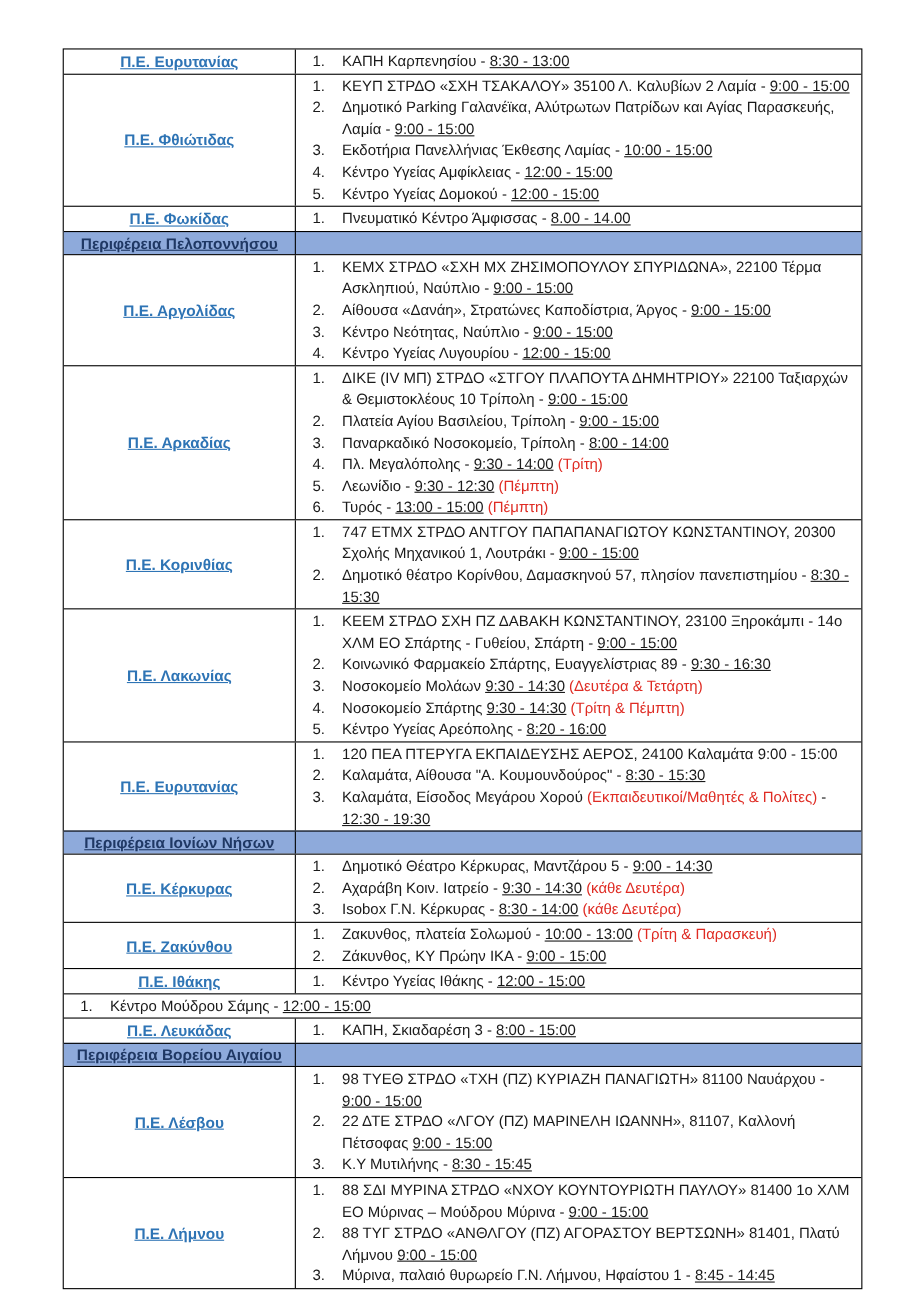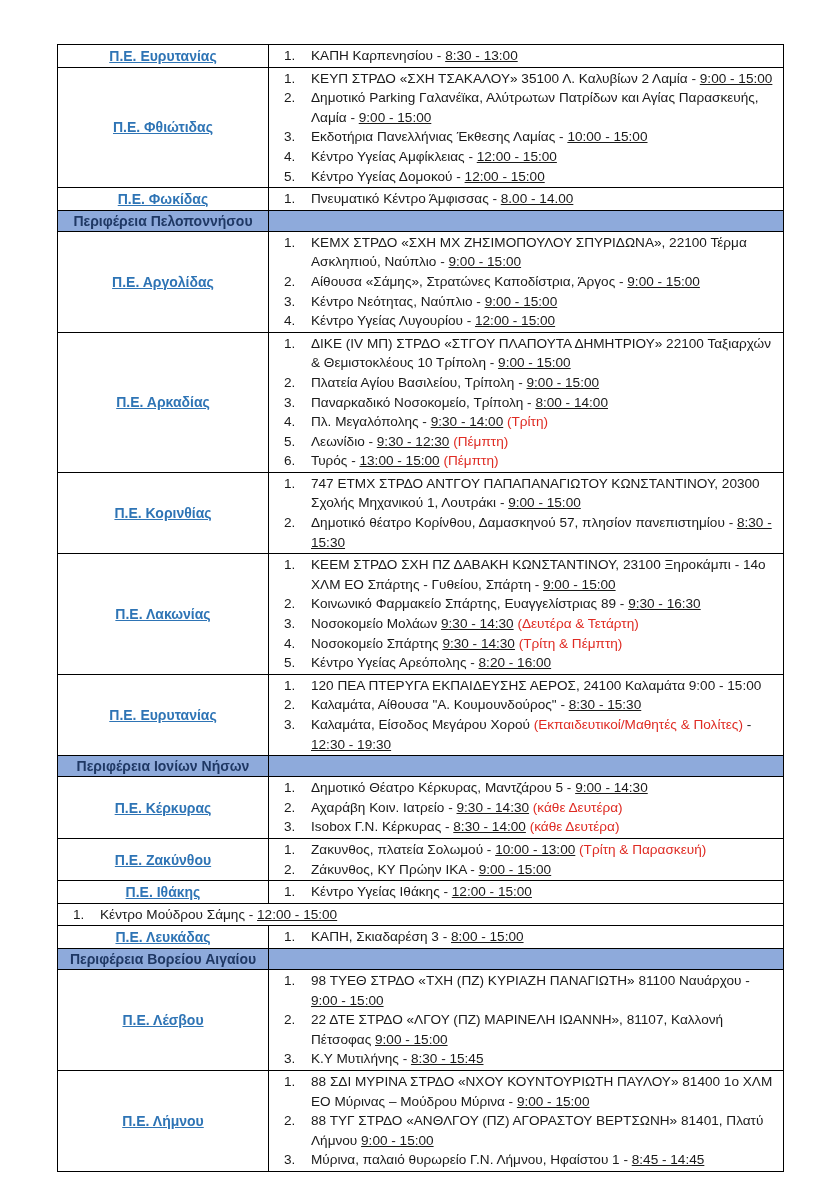--- a/index.html
+++ b/index.html
@@ -24,21 +24,21 @@
   }
   .cell-right { flex:1; padding:1px 6px 1px 0; min-height:20px; }
   .region-label {
     color:var(--label-blue); font-weight:bold; font-size:14px;
     text-decoration:underline; line-height:18px;
   }
   .section-row { background:var(--header-bg); }
   .section-row .cell-left { justify-content:center; }
   .section-label {
     color:var(--header-navy); font-weight:bold; font-size:14px;
-    line-height:18px;
+    text-decoration:underline; line-height:18px;
   }
   ol.loc-list { list-style:none; }
   ol.loc-list li {
     position:relative; padding-left:42px;
     font-size:13.6px; line-height:19.6px;
   }
   .num { position:absolute; left:15px; }
   .time { text-decoration:underline;margin-top:28px; }
   .annot { color:var(--annot-red); }
 </style>
@@ -87,21 +87,21 @@
         </div>
         <div class="cell-right"></div>
       </div>
       <div class="row">
         <div class="cell-left">
           <span class="region-label">Π.Ε. Αργολίδας</span>
         </div>
         <div class="cell-right">
           <ol class="loc-list">
             <li><span class="num">1.</span><span>ΚΕΜΧ ΣΤΡΔΟ «ΣΧΗ ΜΧ ΖΗΣΙΜΟΠΟΥΛΟΥ ΣΠΥΡΙΔΩΝΑ», 22100 Τέρμα Ασκληπιού, Ναύπλιο - </span><span class="time">9:00 - 15:00</span></li>
-            <li><span class="num">2.</span><span>Αίθουσα «Σάμης», Στρατώνες Καποδίστρια, Άργος - </span><span class="time">9:00 - 15:00</span></li>
+            <li><span class="num">2.</span><span>Αίθουσα «Δανάη», Στρατώνες Καποδίστρια, Άργος - </span><span class="time">9:00 - 15:00</span></li>
             <li><span class="num">3.</span><span>Κέντρο Νεότητας, Ναύπλιο - </span><span class="time">9:00 - 15:00</span></li>
             <li><span class="num">4.</span><span>Κέντρο Υγείας Λυγουρίου - </span><span class="time">12:00 - 15:00</span></li>
           </ol>
         </div>
       </div>
       <div class="row">
         <div class="cell-left">
           <span class="region-label">Π.Ε. Αρκαδίας</span>
         </div>
         <div class="cell-right">

